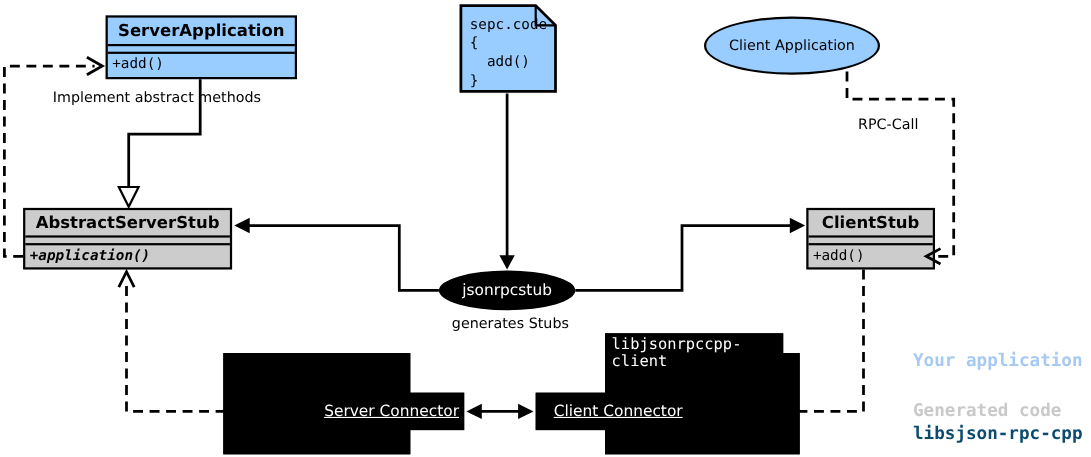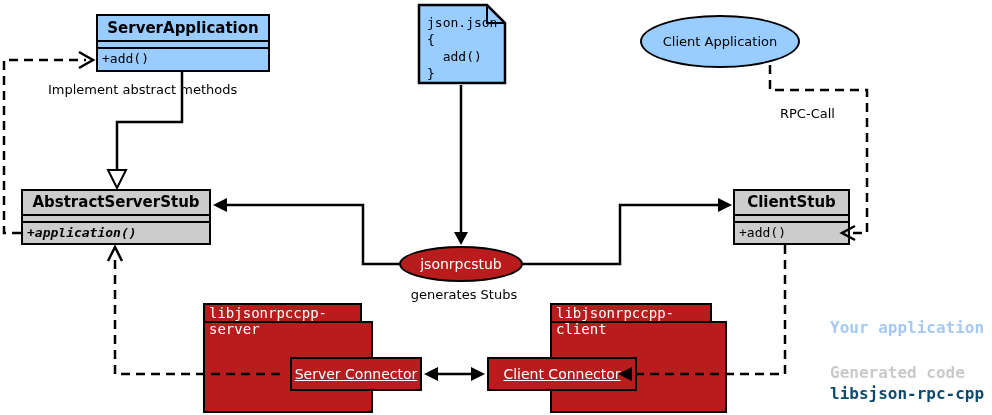--- a/index.html
+++ b/index.html
@@ -8,21 +8,21 @@
   .abs{position:absolute;}
 
   
   .uml-class{border:2px solid #000;box-sizing:border-box;z-index:2;}
   .uml-class .title{font-weight:bold;font-size:15px;text-align:center;line-height:24px;height:24px;}
   .uml-class .attrs{height:5px;border-top:2px solid #000;}
   .uml-class .method{border-top:2px solid #000;font-family:"DejaVu Sans Mono","Liberation Mono",monospace;
                      font-size:13px;line-height:20px;height:20px;padding-left:4px;white-space:pre;}
   .fill-lightblue{background:#99CCFF;}
   .fill-gray{background:#CCCCCC;}
-  .fill-blue{background:#b91c1c;}
+  .fill-blue{background:#000000;}
 
   
   .uml-ellipse{border:2px solid #000;border-radius:50%;box-sizing:border-box;
                display:flex;align-items:center;justify-content:center;z-index:2;}
 
   
   .note-text{font-family:"DejaVu Sans Mono","Liberation Mono",monospace;font-size:13px;
              line-height:17px;z-index:6;}
   .note-text div{white-space:pre;}
 
@@ -67,28 +67,27 @@
   <div class="abs uml-ellipse fill-lightblue" style="left:640px;top:15px;width:160px;height:53px;font-size:13px;">
     <span>Client Application</span>
   </div>
 
   <div class="abs uml-ellipse fill-blue" style="left:399px;top:246px;width:124px;height:36px;font-size:14px;color:#fff;">
     <span>jsonrpcstub</span>
   </div>
   <div class="abs edge-label" style="left:399px;top:287px;width:130px;text-align:center;">generates Stubs</div>
 
   <div class="abs note-text" style="left:427px;top:14px;">
-    <div>json.json</div>
+    <div>sepc.code</div>
     <div>{</div>
     <div>  add()</div>
     <div>}</div>
   </div>
 
   <div class="abs pkg-body fill-blue" style="left:203px;top:321px;width:170px;height:92px;"></div>
-  <div class="abs pkg-tab fill-blue" style="left:203px;top:303px;width:159px;height:20px;">libjsonrpccpp-server</div>
   <div class="abs connector fill-blue" style="left:290px;top:357px;width:132px;height:34px;">Server Connector</div>
 
   <div class="abs pkg-body fill-blue" style="left:550px;top:321px;width:177px;height:92px;"></div>
   <div class="abs pkg-tab fill-blue" style="left:550px;top:303px;width:162px;height:20px;">libjsonrpccpp-client</div>
   <div class="abs connector fill-blue" style="left:487px;top:357px;width:150px;height:34px;">Client Connector</div>
 
   <div class="abs edge-label" style="left:48px;top:82px;">Implement abstract methods</div>
   <div class="abs edge-label" style="left:780px;top:106px;">RPC-Call</div>
 
   <div class="abs legend-row" style="left: 830px; top: 318px; color: rgb(166, 201, 243);">Your application</div>

